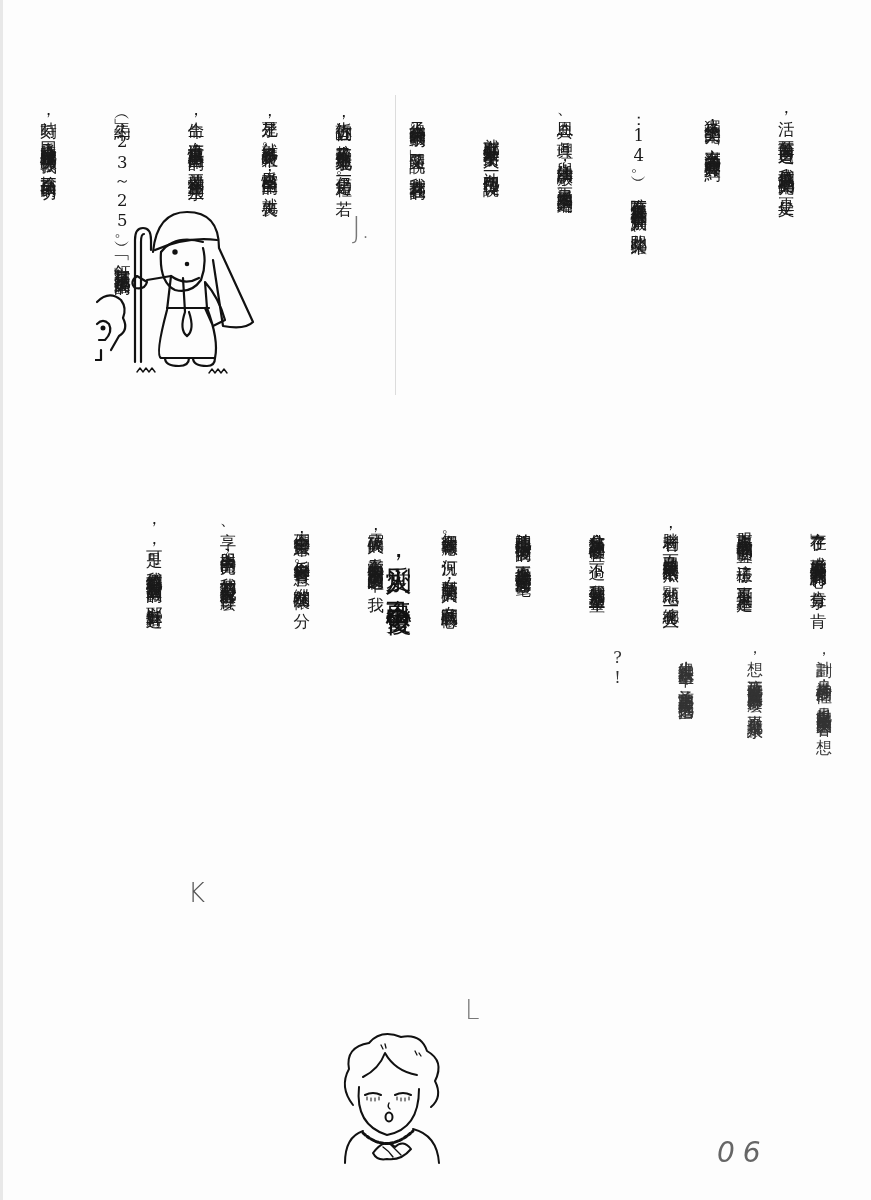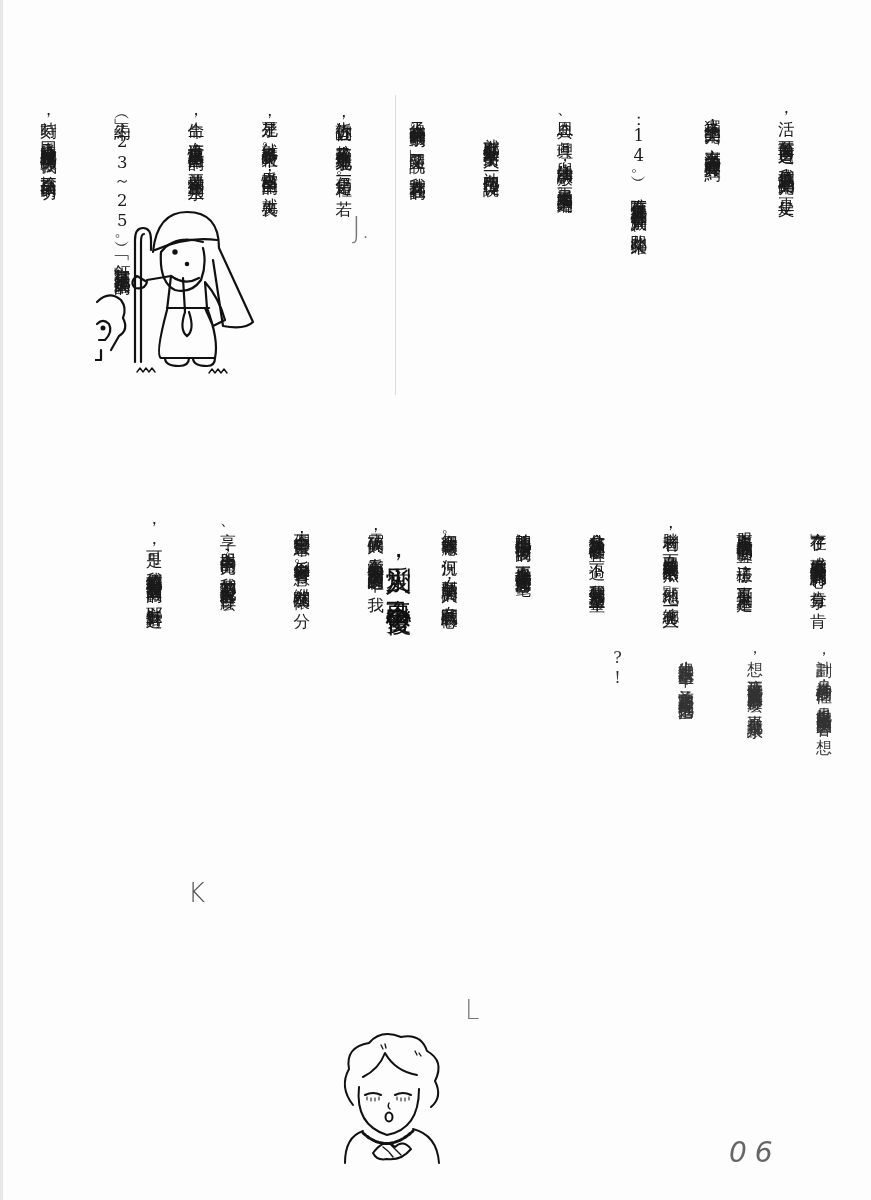--- a/index.html
+++ b/index.html
@@ -28,21 +28,21 @@
     font-family: "DejaVu Sans", "Liberation Sans", sans-serif;
     font-size: 26px; letter-spacing: 2px; color: #111;
   }
   .hand {
     position: absolute; font-family: "DejaVu Sans", "Liberation Sans", sans-serif;
     color: #777; font-weight: 300;
   }
   .hand-j { left: 352px; top: 210px; font-size: 30px; }
   .hand-k { left: 188px; top: 878px; font-size: 26px; color: #555; }
   .hand-l { left: 465px; top: 995px; font-size: 26px; }
-  .page-no { left: 717px; top: 1136px; font-size: 28px; font-style: italic; color: #666; letter-spacing: 8px; margin-left: 12px; }
+  .page-no { left: 717px; top: 1136px; font-size: 28px; font-style: italic; color: #666; letter-spacing: 8px; }
   .divider-top { position: absolute; left: 395px; top: 95px; width: 1px; height: 300px; background: #dcdcdc; }
   .illus { position: absolute; }
   .illus-shepherd { left: 95px; top: 190px; width: 200px; height: 185px; }
   .illus-woman { left: 335px; top: 1025px; width: 120px; height: 140px; }
 </style>
 </head>
 <body>
 
 <div class="page">
   <div class="edge-left"></div>

